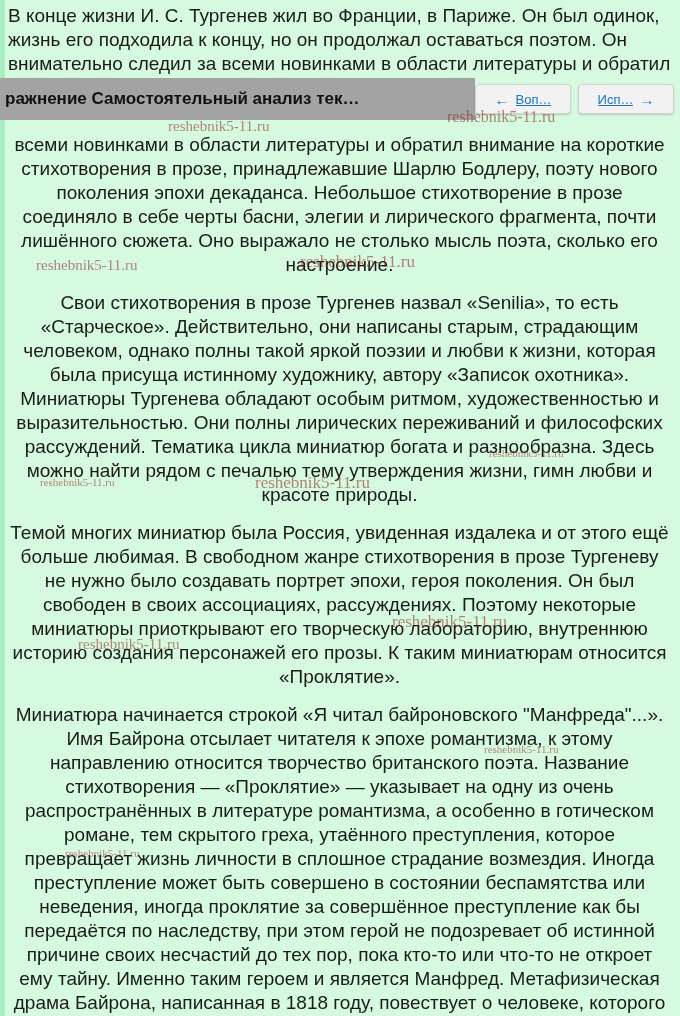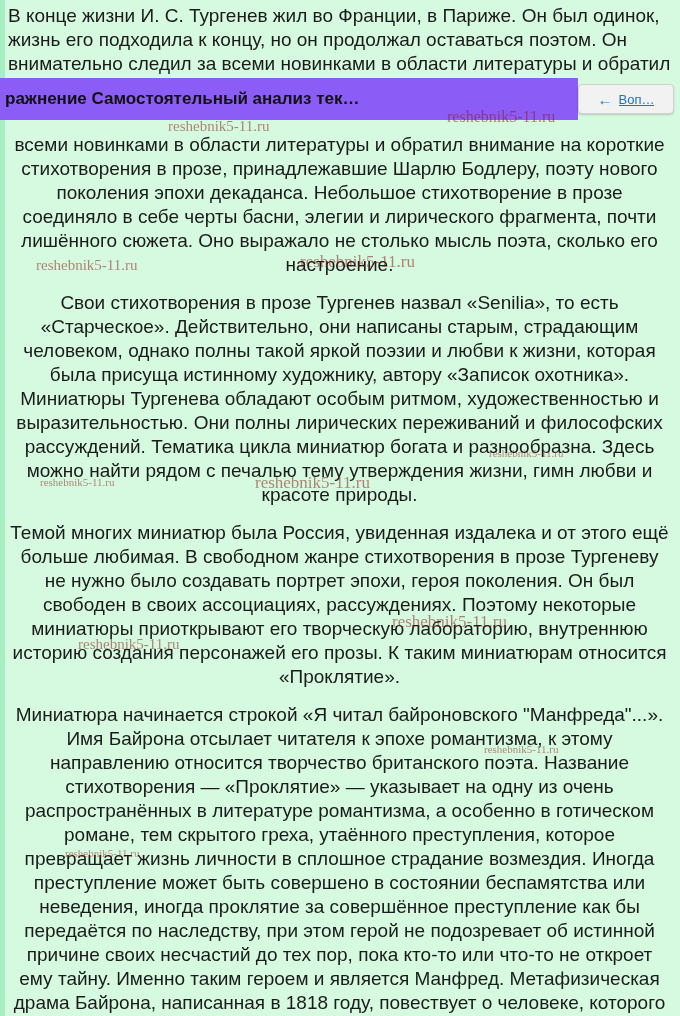--- a/index.html
+++ b/index.html
@@ -79,21 +79,21 @@
   .heading-text {
     font-size: 17px;
     font-weight: bold;
     color: #111111;
     white-space: nowrap;
     overflow: hidden;
     text-overflow: ellipsis;
     padding-left: 5px;
     flex: 1 1 auto;
     line-height: 42px;
-    background: #8b5cf6;
+    background: #a3a3a3;
   }
   .nav-buttons {
     display: flex;
     gap: 7px;
     padding-right: 6px;
     flex: 0 0 auto;
   }
   .nav-btn {
     width: 96px;
     height: 30px;
@@ -145,20 +145,24 @@
     <p class="para">В конце жизни И. С. Тургенев жил во Франции, в Париже. Он был одинок, жизнь его подходила к концу, но он продолжал оставаться поэтом. Он внимательно следил за всеми новинками в области литературы и обратил внимание на короткие</p>
   </div>
 
   <div class="heading-row">
     <div class="heading-text">ражнение Самостоятельный анализ тек…</div>
     <div class="nav-buttons">
       <div class="nav-btn">
         <span class="arrow">←</span>
         <span class="lbl">Воп…</span>
       </div>
+      <div class="nav-btn">
+        <span class="lbl">Исп…</span>
+        <span class="arrow">→</span>
+      </div>
     </div>
   </div>
 
   <div class="body-block">
     <p class="para">всеми новинками в области литературы и обратил внимание на короткие стихотворения в прозе, принадлежавшие Шарлю Бодлеру, поэту нового поколения эпохи декаданса. Небольшое стихотворение в прозе соединяло в себе черты басни, элегии и лирического фрагмента, почти лишённого сюжета. Оно выражало не столько мысль поэта, сколько его настроение.</p>
     <p class="para">Свои стихотворения в прозе Тургенев назвал «Senilia», то есть «Старческое». Действительно, они написаны старым, страдающим человеком, однако полны такой яркой поэзии и любви к жизни, которая была присуща истинному художнику, автору «Записок охотника». Миниатюры Тургенева обладают особым ритмом, художественностью и выразительностью. Они полны лирических переживаний и философских рассуждений. Тематика цикла миниатюр богата и разнообразна. Здесь можно найти рядом с печалью тему утверждения жизни, гимн любви и красоте природы.</p>
     <p class="para">Темой многих миниатюр была Россия, увиденная издалека и от этого ещё больше любимая. В свободном жанре стихотворения в прозе Тургеневу не нужно было создавать портрет эпохи, героя поколения. Он был свободен в своих ассоциациях, рассуждениях. Поэтому некоторые миниатюры приоткрывают его творческую лабораторию, внутреннюю историю создания персонажей его прозы. К таким миниатюрам относится «Проклятие».</p>
     <p class="para">Миниатюра начинается строкой «Я читал байроновского "Манфреда"...». Имя Байрона отсылает читателя к эпохе романтизма, к этому направлению относится творчество британского поэта. Название стихотворения — «Проклятие» — указывает на одну из очень распространённых в литературе романтизма, а особенно в готическом романе, тем скрытого греха, утаённого преступления, которое превращает жизнь личности в сплошное страдание возмездия. Иногда преступление может быть совершено в состоянии беспамятства или неведения, иногда проклятие за совершённое преступление как бы передаётся по наследству, при этом герой не подозревает об истинной причине своих несчастий до тех пор, пока кто-то или что-то не откроет ему тайну. Именно таким героем и является Манфред. Метафизическая драма Байрона, написанная в 1818 году, повествует о человеке, которого преследуют душевные муки из-за поступка, совершённого в прошлом. Он блуждает в Альпийских горах, пытаясь с помощью духов открыть тайну своих страданий.</p>
   </div>
 

